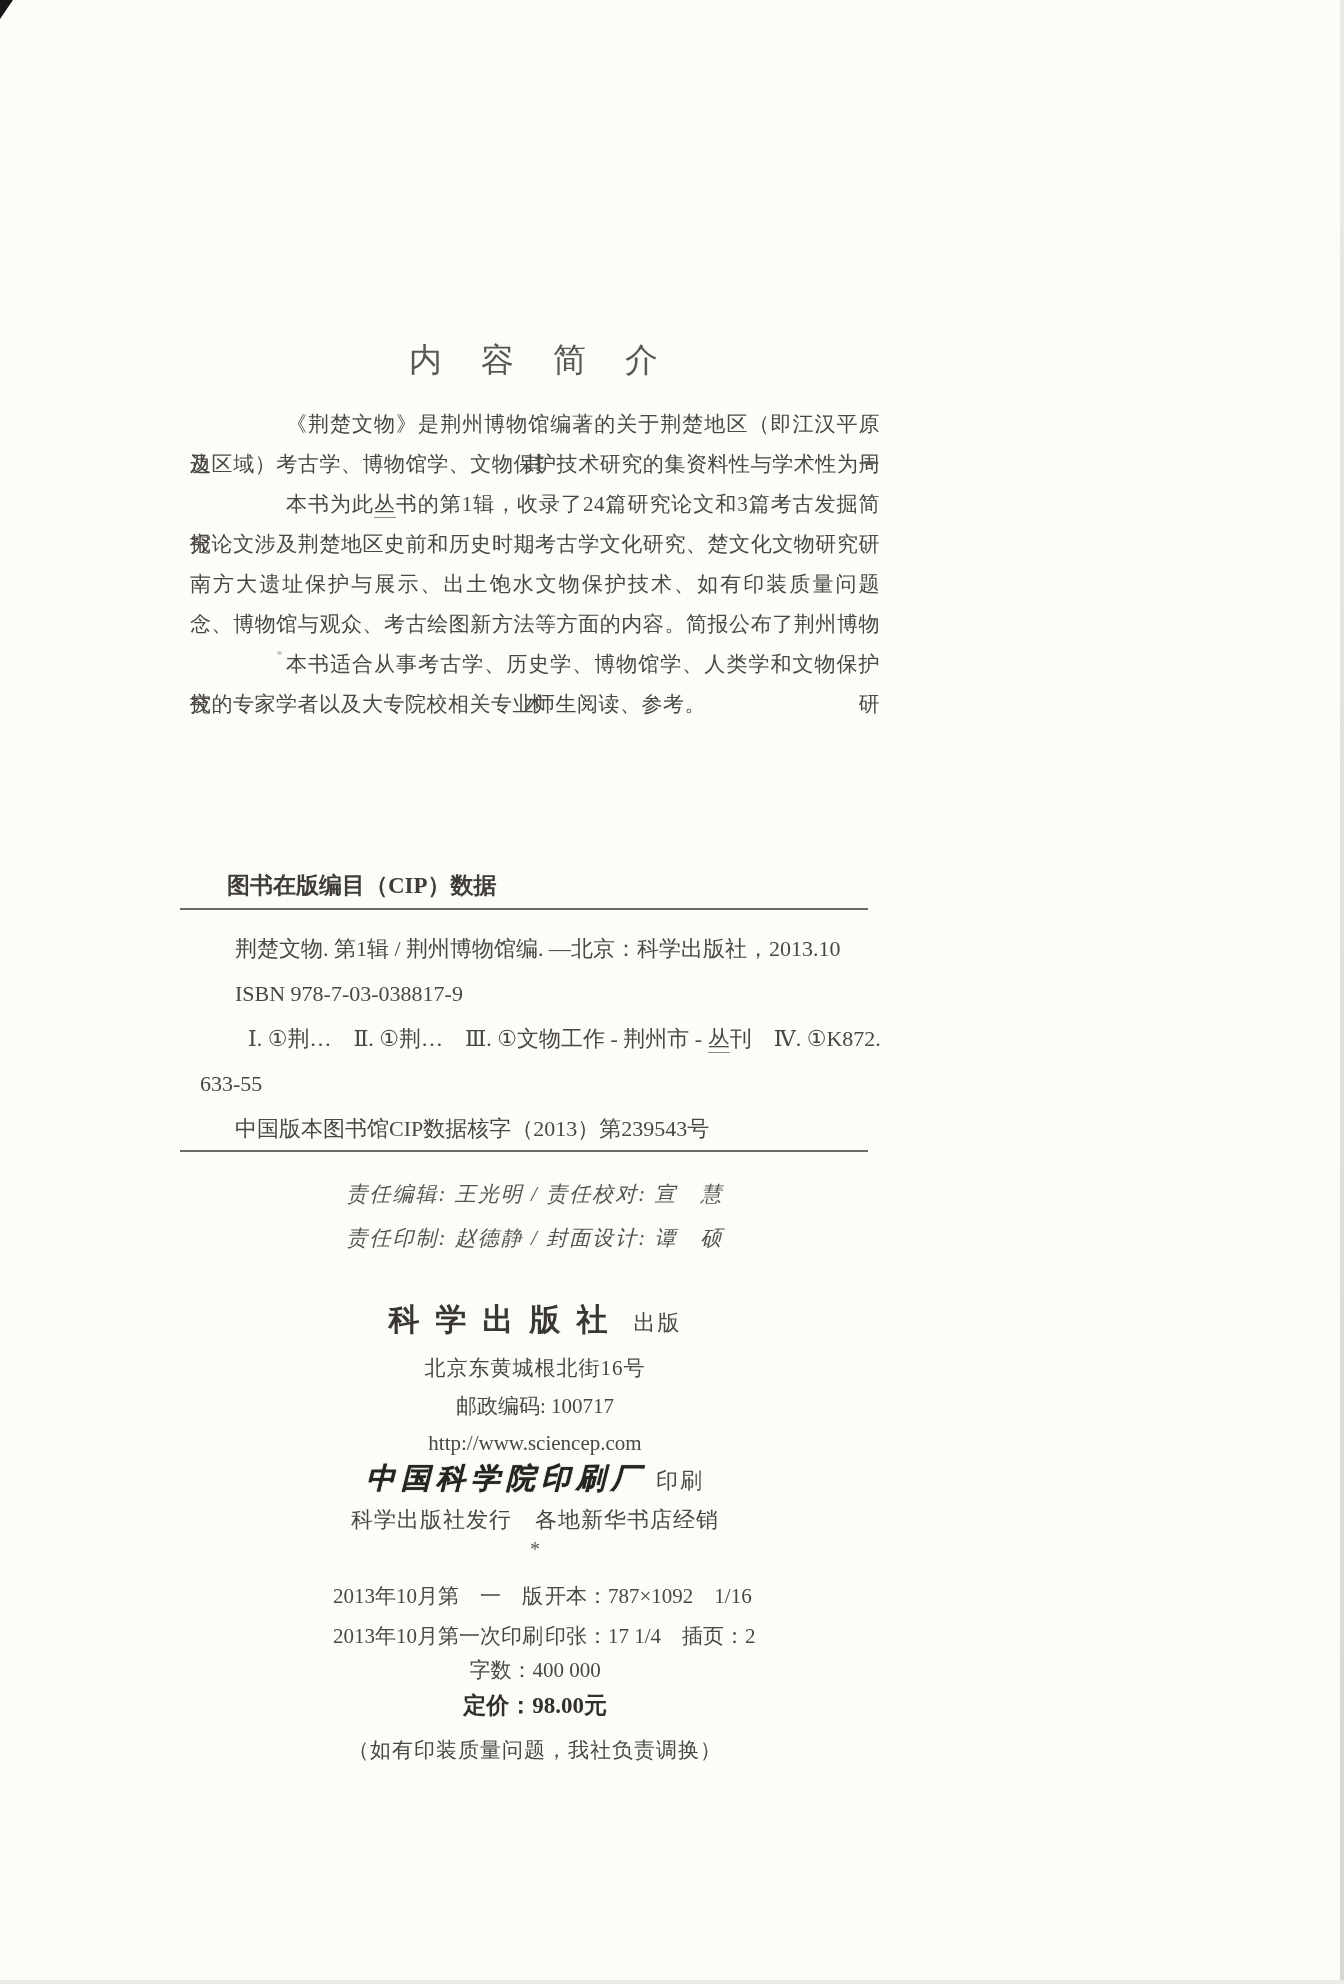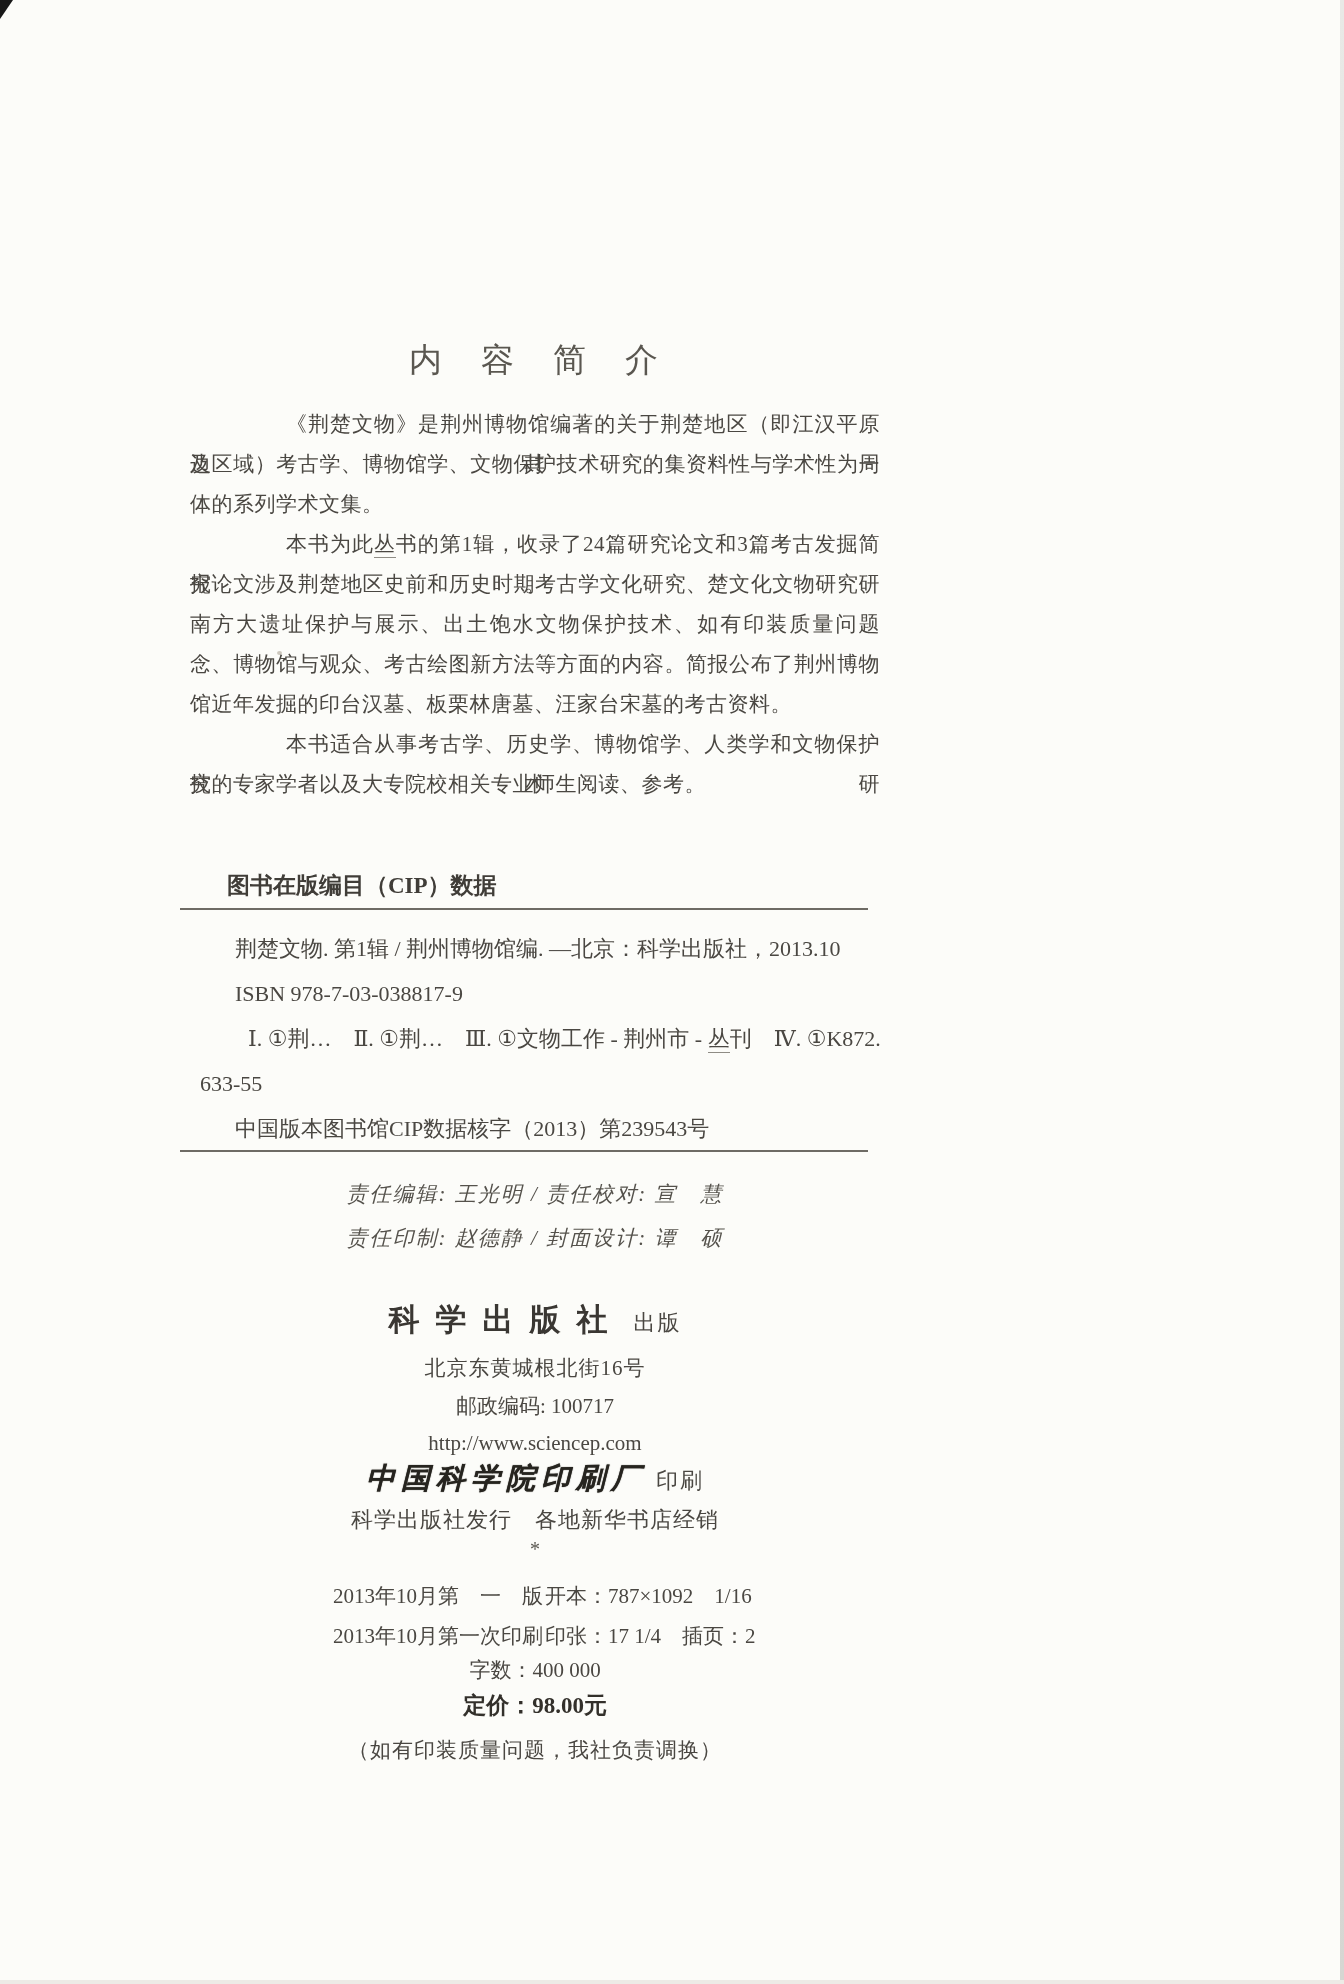--- a/index.html
+++ b/index.html
@@ -73,26 +73,24 @@
   <div class="corner-mark"></div>
   <div class="edge-right"></div>
   <div class="edge-bottom"></div>
   <div class="speck"></div>
 
   <div class="col" id="page-title">内　容　简　介</div>
 
   <div class="col" id="intro">
     <div class="body-line jl indent">《荆楚文物》是荆州博物馆编著的关于荆楚地区（即江汉平原及其周</div>
     <div class="body-line jl">边区域）考古学、博物馆学、文物保护技术研究的集资料性与学术性为一</div>
-    <div class="body-line">体的系列学术文集。</div>
     <div class="body-line jl indent"><span>本书为此</span><span class="u">丛</span><span>书的第1辑，收录了24篇研究论文和3篇考古发掘简报。研</span></div>
     <div class="body-line jl">究论文涉及荆楚地区史前和历史时期考古学文化研究、楚文化文物研究、</div>
     <div class="body-line jl">南方大遗址保护与展示、出土饱水文物保护技术、如有印装质量问题</div>
     <div class="body-line jl">念、博物馆与观众、考古绘图新方法等方面的内容。简报公布了荆州博物</div>
-    <div class="body-line">馆近年发掘的印台汉墓、板栗林唐墓、汪家台宋墓的考古资料。</div>
     <div class="body-line jl indent">本书适合从事考古学、历史学、博物馆学、人类学和文物保护技术研</div>
     <div class="body-line">究的专家学者以及大专院校相关专业师生阅读、参考。</div>
   </div>
 
   <div class="col" id="cip-header">图书在版编目（CIP）数据</div>
   <div class="rule" id="rule-top"></div>
   <div class="col" id="cip-lines">
     <div class="cip-line cip-ind-a">荆楚文物. 第1辑 / 荆州博物馆编. —北京：科学出版社，2013.10</div>
     <div class="cip-line cip-ind-a">ISBN 978-7-03-038817-9</div>
     <div class="cip-line cip-ind-b"><span>Ⅰ. ①荆…　Ⅱ. ①荆…　Ⅲ. ①文物工作 - 荆州市 - </span><span class="u">丛</span><span>刊　Ⅳ. ①K872.</span></div>

